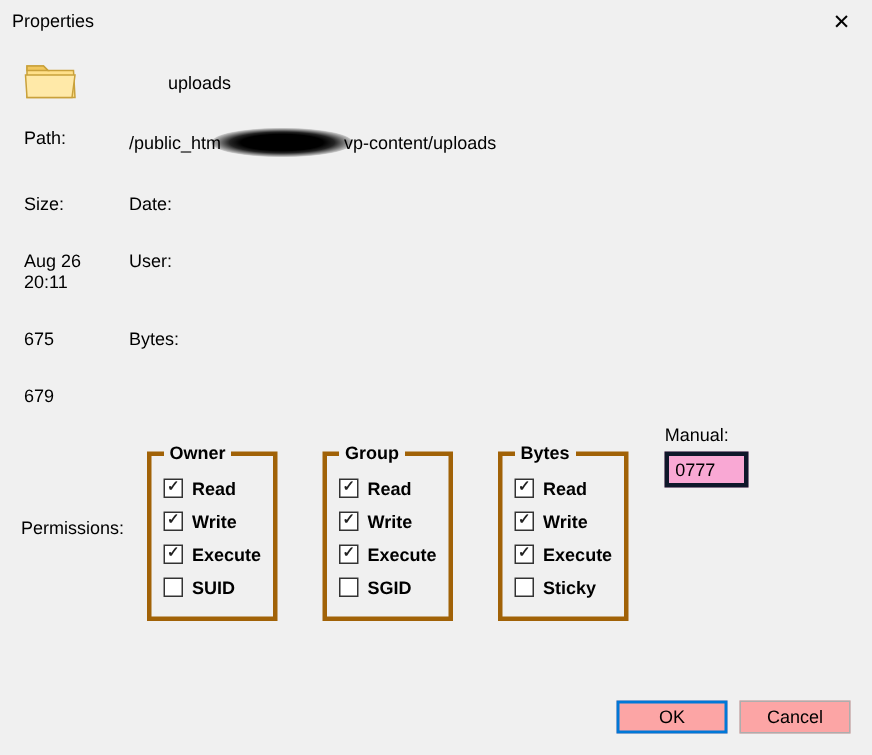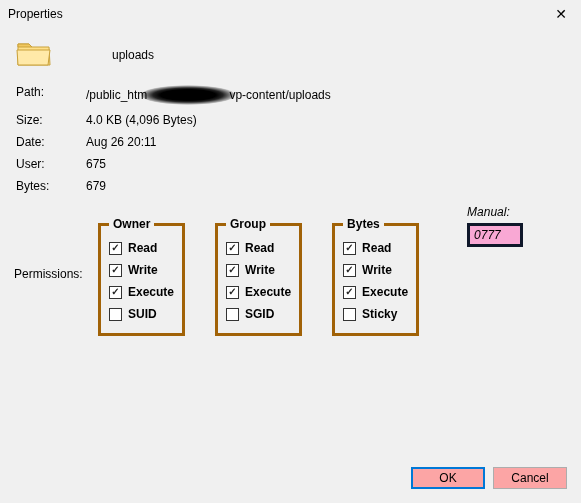--- a/index.html
+++ b/index.html
@@ -36,21 +36,21 @@
   .icon-row {
     display: flex;
     align-items: center;
     gap: 60px;
     padding: 4px 0 14px 2px;
   }
   .folder-svg { width: 36px; height: 30px; }
   .info-table {
     display: grid;
     grid-template-columns: 70px 1fr;
-    row-gap: 8px;
+    row-gap: 24px;
     padding-left: 2px;
   }
   .path-wrap {
     display: flex;
     align-items: center;
     position: relative;
   }
   .redact {
     display: inline-block;
     width: 94px;
@@ -80,21 +80,21 @@
     padding: 6px 8px 8px 8px;
     min-width: 74px;
     font-weight: bold;
   }
   fieldset.perm legend {
     padding: 0 4px;
     font-size: 12px;
   }
   .cb-row {
     display: flex;
-    align-items: flex-end;
+    align-items: flex-start;
     gap: 6px;
     padding: 4px 0;
   }
   .cb {
     width: 13px;
     height: 13px;
     border: 1px solid #333;
     background: #fff;
     display: inline-flex;
     align-items: center;
@@ -103,22 +103,21 @@
     line-height: 1;
   }
   .cb.checked::after {
     content: "✓";
     color: #222;
     font-weight: bold;
     position: relative;
     top: -0.5px;
   }
   .manual-wrap {
-    margin-left: 36px;
-    font-style: italic;
+    margin-left: 12px;
   }
   .manual-wrap .mlabel {
     display: block;
     margin-bottom: 4px;
   }
   .manual-input {
     width: 56px;
     border: 3px solid #0f172a;
     padding: 2px 4px;
     font: inherit;
@@ -167,21 +166,20 @@
 
   <div class="info-table">
     <span>Path:</span>
     <span class="path-wrap">
       <span>/public_htm</span>
       <span class="redact"></span>
       <span>vp-content/uploads</span>
     </span>
 
     <span>Size:</span>
-    <span>4.0 KB  (4,096 Bytes)</span>
 
     <span>Date:</span>
     <span>Aug 26 20:11</span>
 
     <span>User:</span>
     <span>675</span>
 
     <span>Bytes:</span>
     <span>679</span>
   </div>

